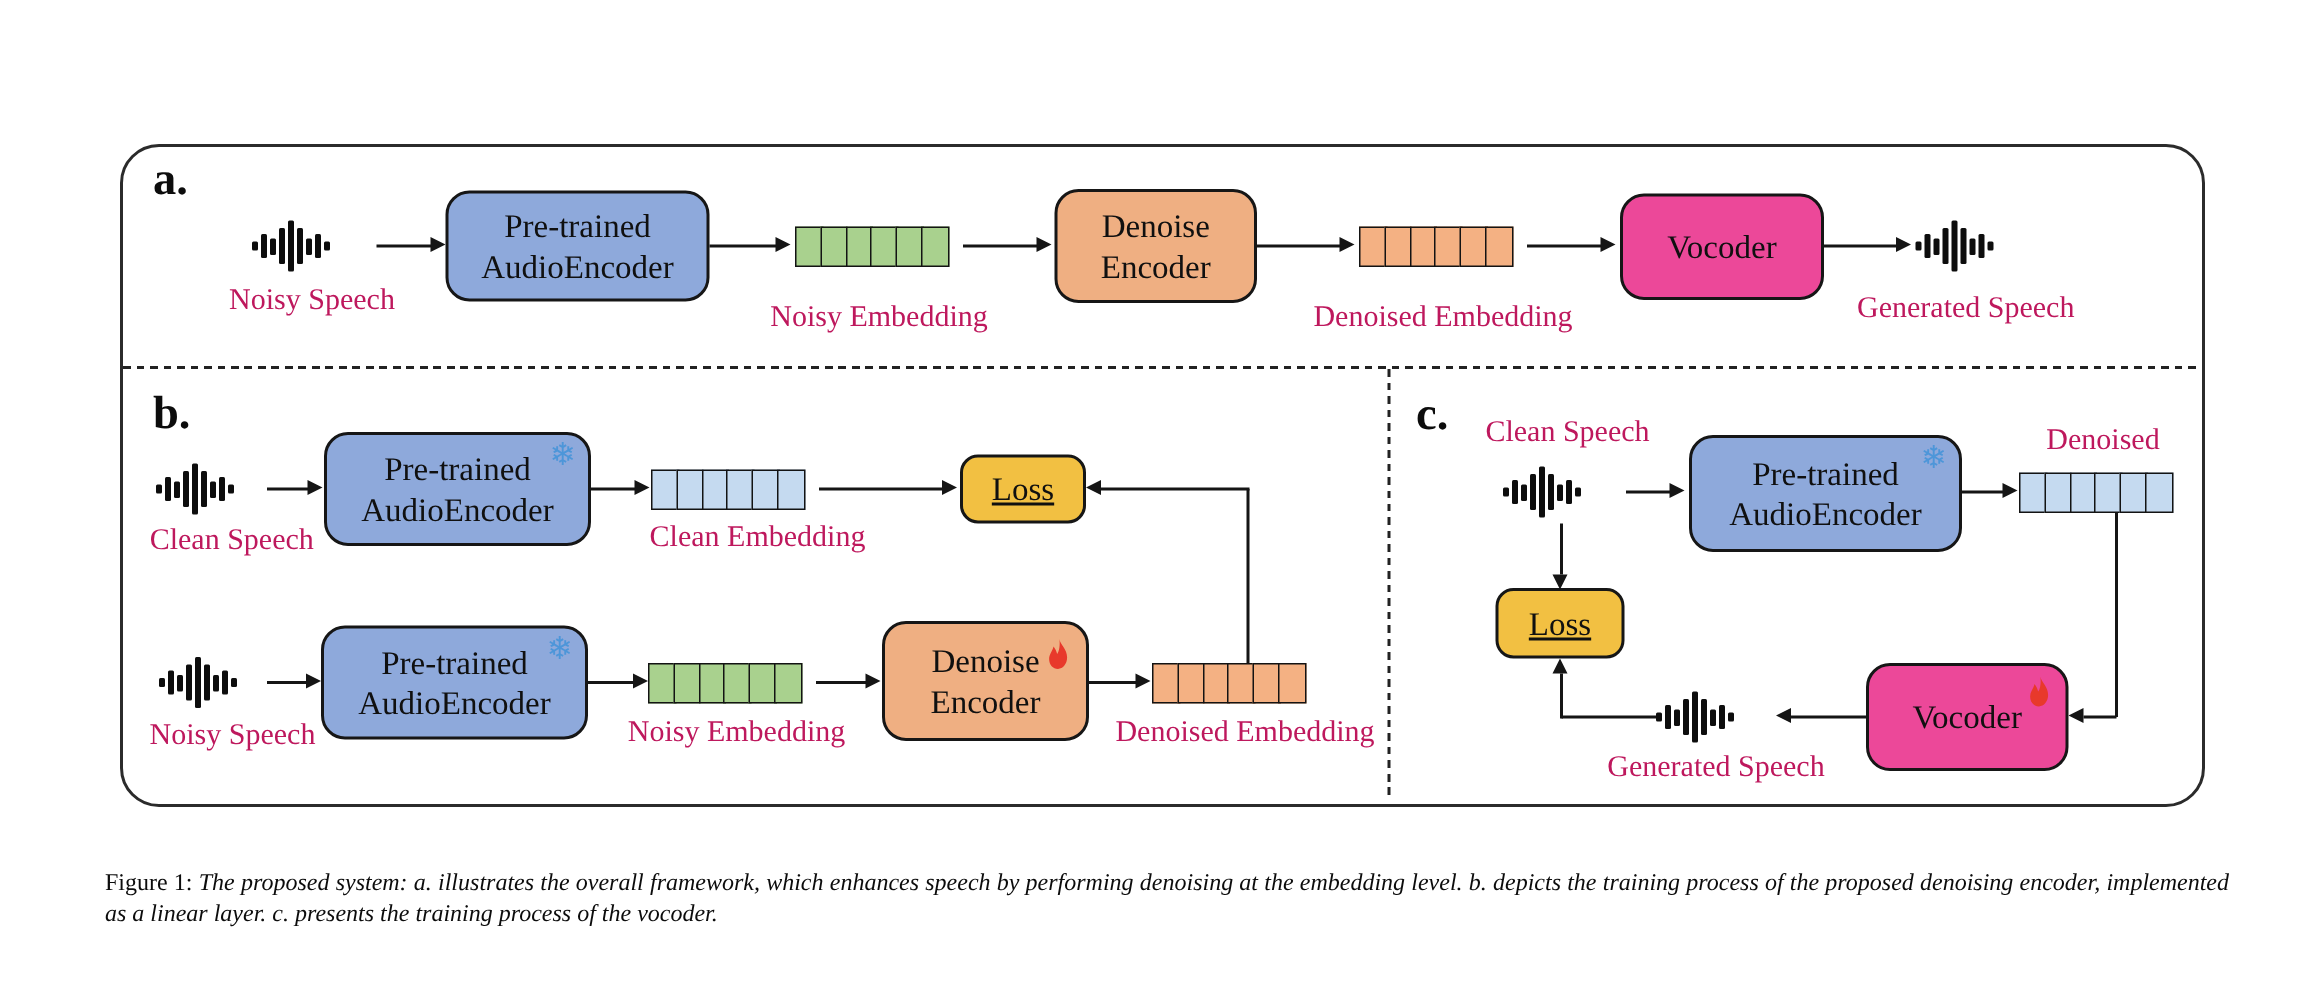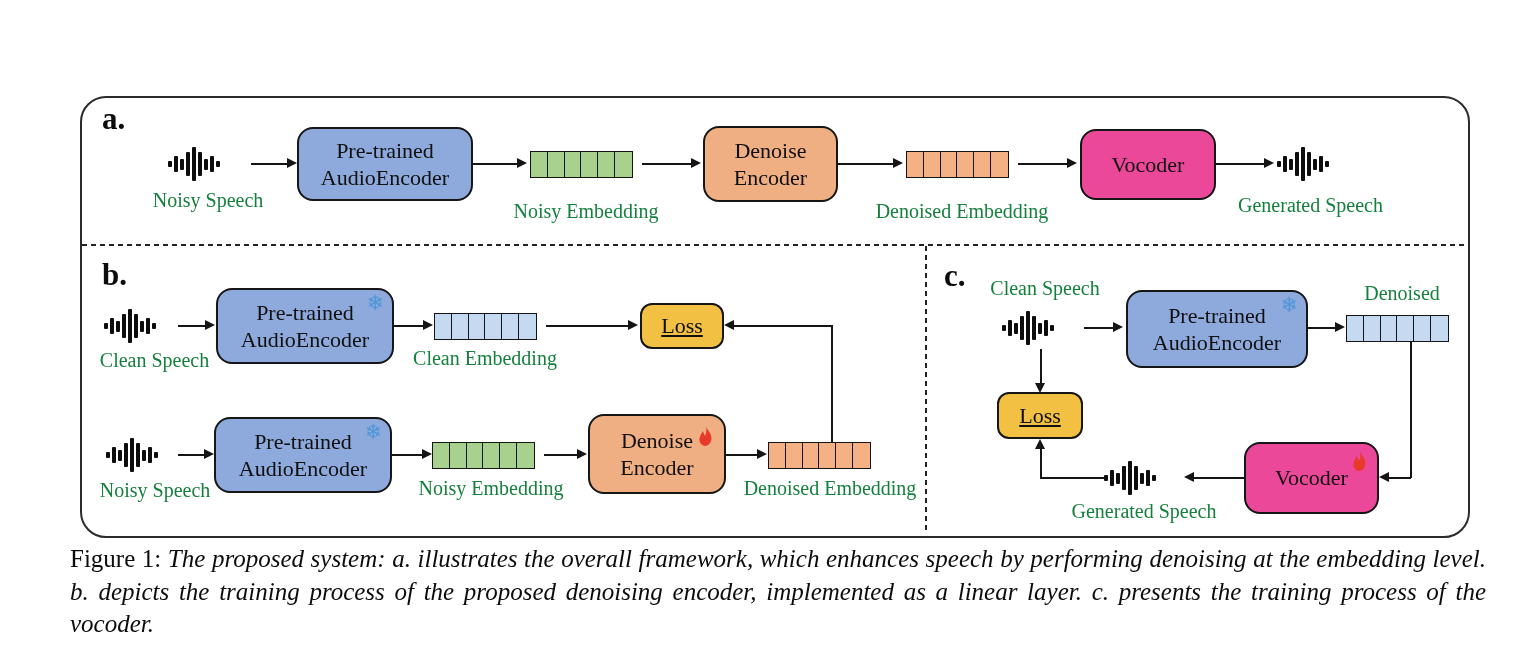--- a/index.html
+++ b/index.html
@@ -23,41 +23,41 @@
   .c-greenbox{background:#ec4899;}
   .c-loss{background:#F2C042;border-radius:12px;font-size:22px;text-decoration:underline;}
 
   .strip{position:absolute;display:flex;height:27px;}
   .strip .cell{width:18.6px;height:100%;border:1.8px solid #131313;margin-left:-1.8px;box-sizing:border-box;}
   .strip .cell:first-child{margin-left:0;}
   .s-green .cell{background:#A9D18E;}
   .s-orange .cell{background:#F4B183;}
   .s-blue .cell{background:#C5DAF0;}
 
-  .lbl{position:absolute;font-size:20px;text-align:center;color:#15803d;white-space:nowrap;}
+  .lbl{position:absolute;font-size:20px;text-align:center;color:#be185d;white-space:nowrap;}
 
   .hline{position:absolute;height:2.2px;background:#151515;}
   .vline{position:absolute;width:2.2px;background:#151515;}
   .ah-r{position:absolute;width:0;height:0;border-top:5.5px solid transparent;
         border-bottom:5.5px solid transparent;border-left:10px solid #151515;}
   .ah-l{position:absolute;width:0;height:0;border-top:5.5px solid transparent;
         border-bottom:5.5px solid transparent;border-right:10px solid #151515;}
   .ah-u{position:absolute;width:0;height:0;border-left:5.5px solid transparent;
         border-right:5.5px solid transparent;border-bottom:10px solid #151515;}
   .ah-d{position:absolute;width:0;height:0;border-left:5.5px solid transparent;
         border-right:5.5px solid transparent;border-top:10px solid #151515;}
 
   .wf{position:absolute;display:flex;align-items:center;gap:2px;height:34px;}
   .wf span{width:4px;background:#0d0d0d;border-radius:1px;display:block;}
   .w1{height:6px;}.w2{height:11px;}.w3{height:16px;}.w4{height:24px;}.w5{height:34px;}
 
   .snow{position:absolute;top:3px;right:8px;font-size:21px;line-height:1;color:#4D96D9;font-family:"DejaVu Sans",sans-serif;}
   .flame{position:absolute;}
 
-  .caption{position:absolute;left:70px;top:543px;width:1416px;font-size:25px;
+  .caption{position:absolute;left:70px;top:579px;width:1416px;font-size:16px;
            line-height:1.3;text-align:justify;color:#0c0c0c;}
   .caption .it{font-style:italic;}
 </style>
 </head>
 <body>
 
 <div id="canvas">
 
   <div class="frame"></div>
   <div class="hdash"></div>
@@ -171,21 +171,21 @@
   <div class="ah-r" style="left:423px;top:320px;"></div>
 
   <div class="strip s-blue" style="left:434px;top:313px;">
       <span class="cell"></span>
       <span class="cell"></span>
       <span class="cell"></span>
       <span class="cell"></span>
       <span class="cell"></span>
       <span class="cell"></span>
     </div>
-  <div class="lbl" style="left:404px;top:347px;width:162px;">Clean Embedding</div>
+  <div class="lbl" style="left:424px;top:347px;width:162px;">Clean Embedding</div>
 
   <div class="hline" style="left:546px;top:325px;width:83px;"></div>
   <div class="ah-r" style="left:628px;top:320px;"></div>
 
   <div class="box c-loss" style="left:640px;top:303px;width:84px;height:46px;">
     <div>Loss</div>
   </div>
 
   <div class="ah-l" style="left:724px;top:320px;"></div>
   <div class="hline" style="left:734px;top:325px;width:99px;"></div>

